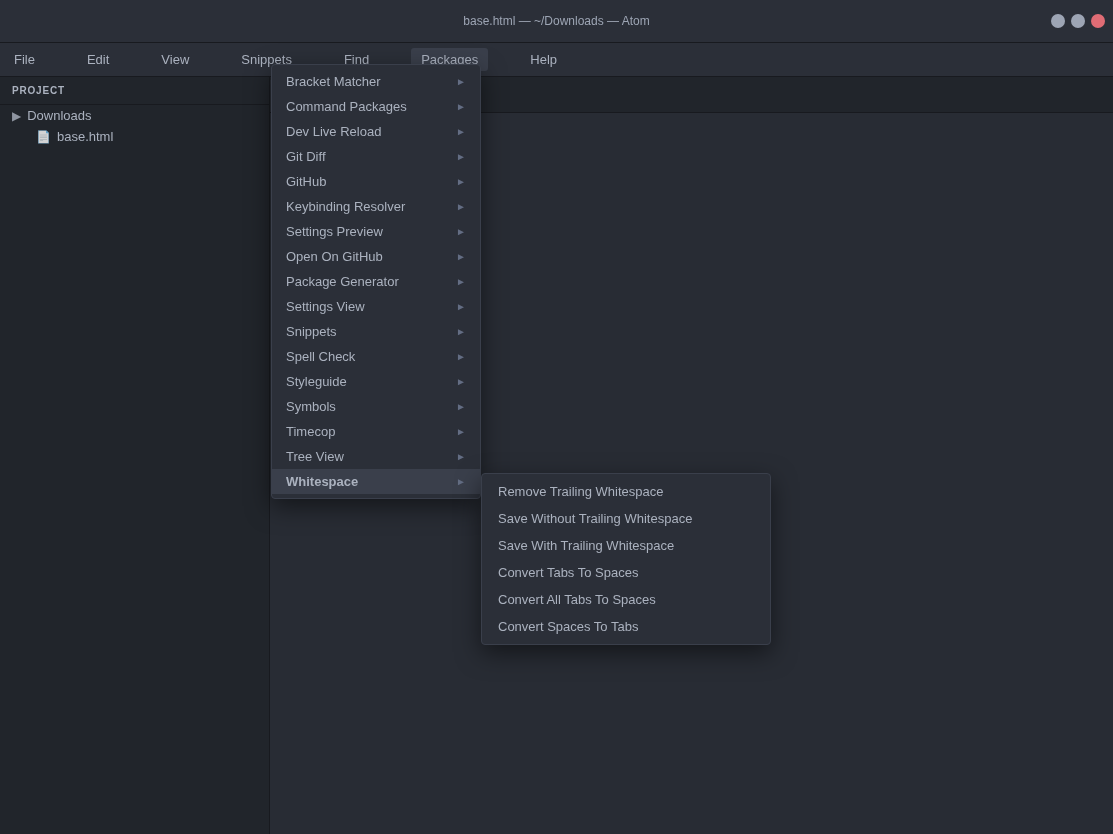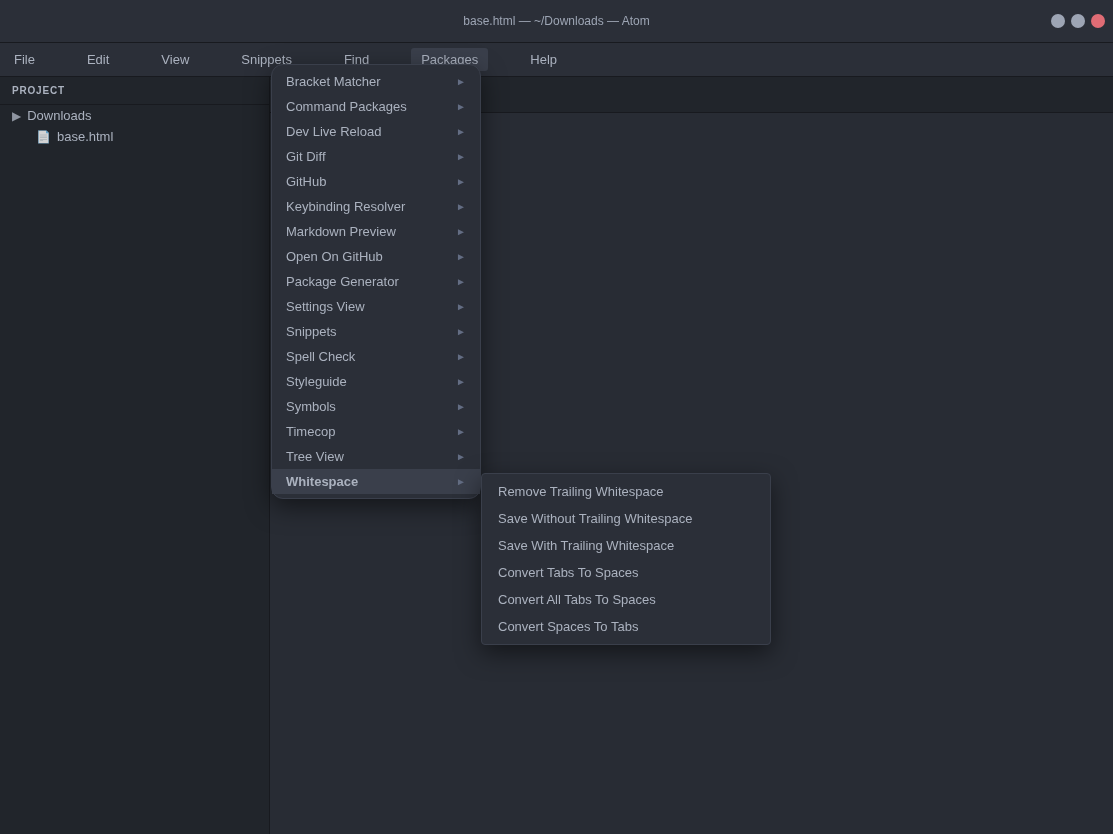--- a/index.html
+++ b/index.html
@@ -163,21 +163,21 @@
     .str { color: #98c379; }
 
     
     #packages-menu {
       position: absolute;
       top: 64px;
       left: 271px;
       width: 210px;
       background: #2b2f38;
       border: 1px solid #3a3f4b;
-      border-radius: 12px;
+      border-radius: 4px;
       box-shadow: 0 8px 24px rgba(0,0,0,0.5);
       z-index: 100;
       padding: 4px 0;
     }
     .dropdown-item {
       display: flex;
       align-items: center;
       justify-content: space-between;
       padding: 5px 14px;
       cursor: pointer;
@@ -282,21 +282,21 @@
   </div>
   <div class="dropdown-item">
     <span>GitHub</span>
     <span class="arrow">►</span>
   </div>
   <div class="dropdown-item">
     <span>Keybinding Resolver</span>
     <span class="arrow">►</span>
   </div>
   <div class="dropdown-item">
-    <span>Markdown Preview</span>
+    <span>Settings Preview</span>
     <span class="arrow">►</span>
   </div>
   <div class="dropdown-item">
     <span>Open On GitHub</span>
     <span class="arrow">►</span>
   </div>
   <div class="dropdown-item">
     <span>Package Generator</span>
     <span class="arrow">►</span>
   </div>

